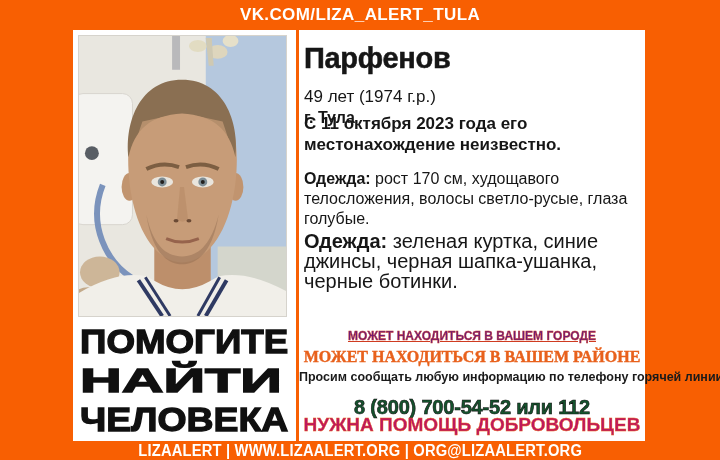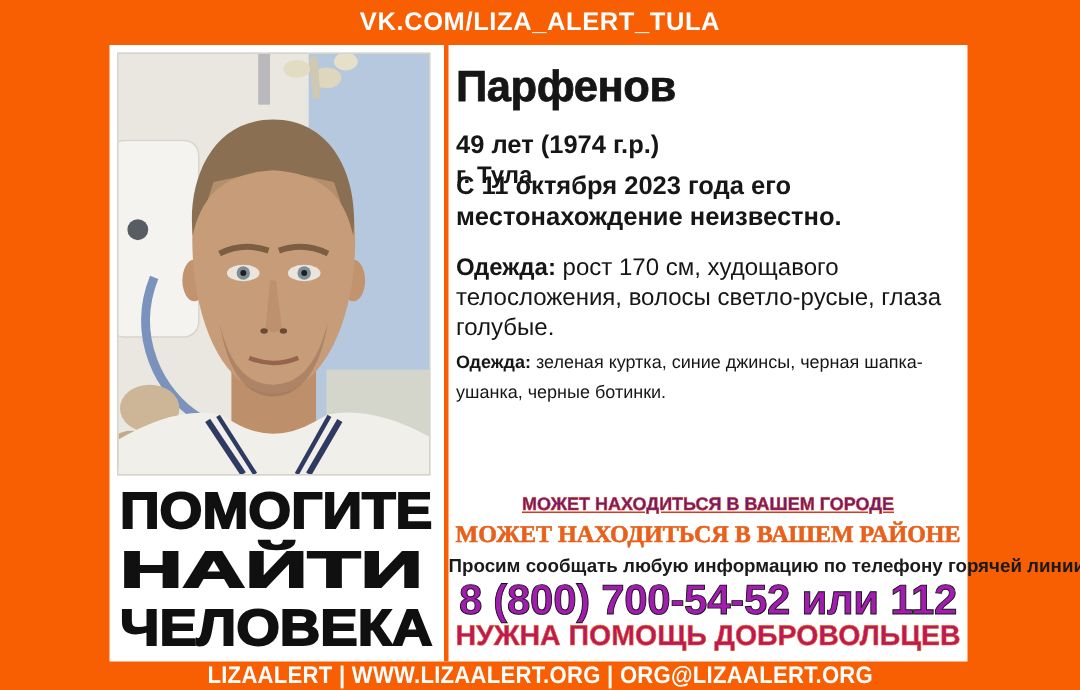--- a/index.html
+++ b/index.html
@@ -30,33 +30,33 @@
   .help-l3 { top:371px; transform:scaleX(1.10); }
 
   
   .divider { position:absolute; left:223px; top:0; width:3px; height:411px; background:#f85f02; }
 
   
   .info { position:absolute; left:231px; top:0; width:342px; color:#161616; }
   .blk { position:absolute; left:0; width:342px; }
   .person-name { top:1px; font-size:29px; line-height:31px; font-weight:bold;
                  -webkit-text-stroke:0.5px #161616; letter-spacing:-0.3px;margin-top:12px; }
-  .person-age  { top:57px; font-size:17px; font-weight:bold; }
+  .person-age  { top:57px; font-size:17px; font-weight:normal; }
   .person-city { top:79px; font-size:16px; font-weight:bold; }
   .person-missing { top:83px; font-size:17px; line-height:21px; font-weight:bold; width:320px; }
   .person-signs   { top:139px; font-size:16px; line-height:20px; width:340px; }
-  .person-clothes { top:201px; font-size:12px; line-height:20px; width:340px; }
+  .person-clothes { top:201px; font-size:20px; line-height:20px; width:340px; }
   .lbl { font-weight:bold; }
 
   
   .alert-line { position:absolute; left:226px; width:346px; text-align:center; white-space:nowrap; }
   .alert-city     { top:299px; font-size:12px; font-weight:bold; color:#701a75;text-decoration:underline; -webkit-text-stroke:0.4px #cf3b21; }
   .alert-district { top:318px; font-size:16px; font-weight:bold; color:#e8611c;font-family:Liberation Serif, serif; -webkit-text-stroke:0.4px #e8611c; }
   .alert-note     { top:340px; font-size:12.5px; font-weight:bold; color:#1a1a1a; }
-  .alert-phone    { top:354px; font-size:28px; font-weight:900; color:#a21caf; -webkit-text-stroke:0.6px #111; letter-spacing:-0.2px; }
+  .alert-phone    { top:366px; font-size:20px; font-weight:900; color:#14532d; -webkit-text-stroke:0.6px #111; letter-spacing:-0.2px; }
   .alert-volunteers { top:384px; font-size:19px; font-weight:900; color:#be185d; -webkit-text-stroke:0.4px #e8611c; }
 
   
   .footer { position:absolute; left:0; bottom:0; width:720px; height:19px;
             display:flex; align-items:center; justify-content:center; }
   .footer .links { color:#ffffff; font-size:16px; font-weight:bold; white-space:nowrap;
                    transform:scaleX(0.92); transform-origin:center; letter-spacing:0.2px; }
 </style>
 </head>
 <body>

